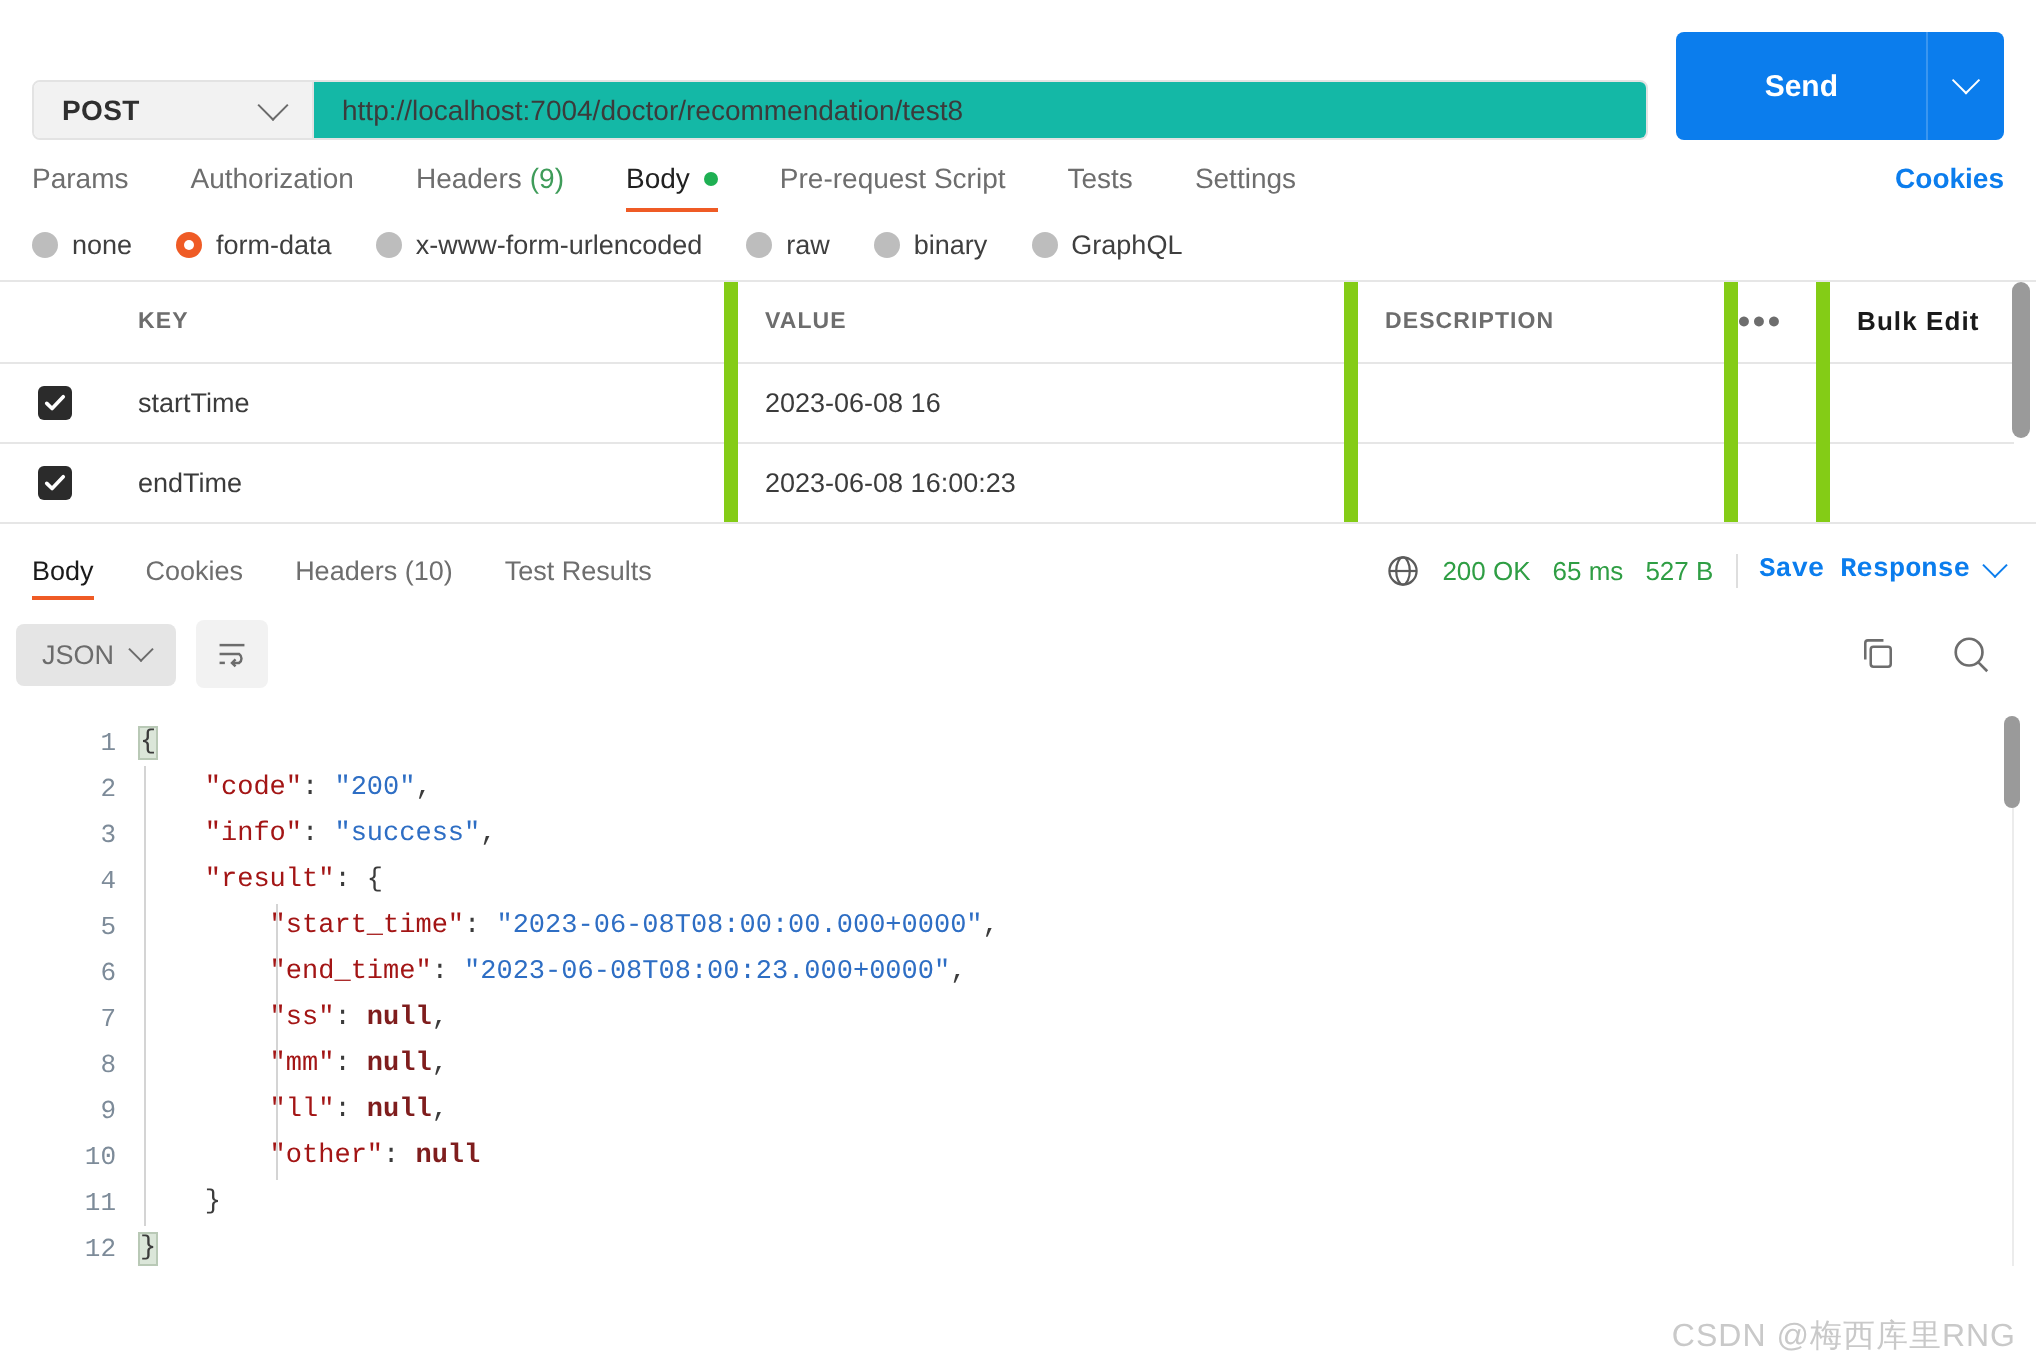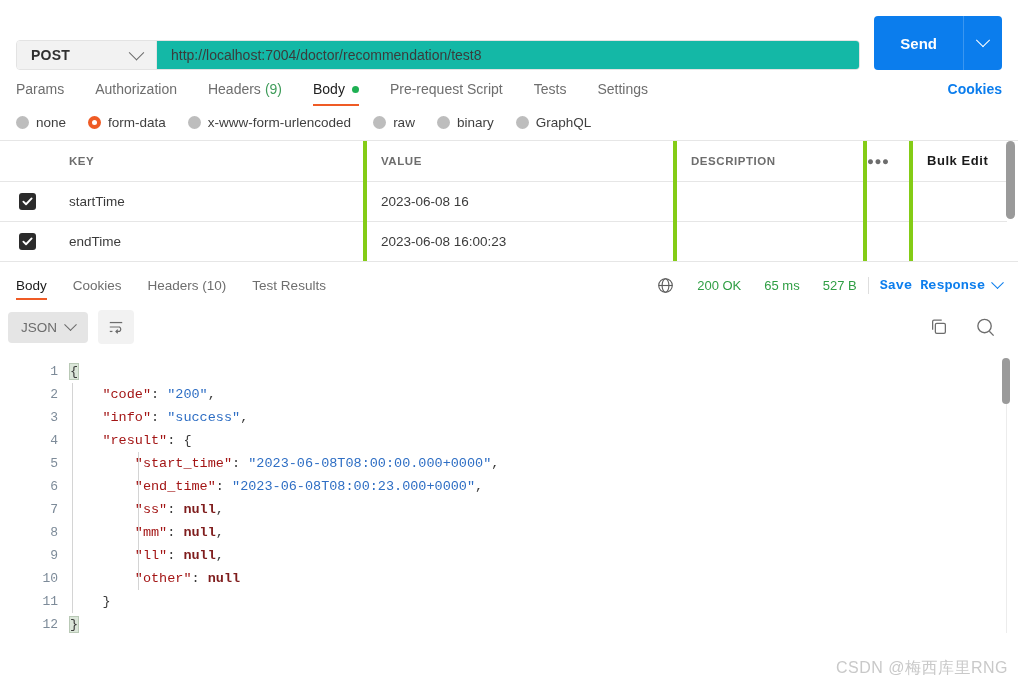--- a/index.html
+++ b/index.html
@@ -75,21 +75,21 @@
     margin-left: 14px;
     border-radius: 4px;
     overflow: hidden;
     flex: none;
   }
   .send-btn {
     background: #0b7ded;
     color: #fff;
     font-size: 15px;
     font-weight: bold;
-    padding: 0 26px;
+    padding: 0 44px;
     display: flex;
     align-items: center;
     cursor: pointer;
   }
   .send-caret {
     background: #0b7ded;
     width: 38px;
     display: flex;
     align-items: center;
     justify-content: center;
@@ -197,21 +197,21 @@
     border-bottom: 1px solid #e6e6e6;
     height: 120px;
     overflow: hidden;
   }
   .kv-table {
     width: 1005px;
     border-collapse: collapse;
     table-layout: fixed;
   }
   .kv-table th, .kv-table td {
-    border-right: 4px solid #84cc16;
+    border-right: 7px solid #84cc16;
     border-bottom: 1px solid #e6e6e6;
     text-align: left;
     padding: 0 14px;
     height: 40px;
     font-weight: normal;
     box-sizing: border-box;
     vertical-align: middle;
   }
   .kv-table th {
     font-size: 11.5px;
@@ -295,21 +295,21 @@
     background: #ef5b25;
   }
   .resp-meta {
     margin-left: auto;
     display: flex;
     align-items: center;
     gap: 11px;
     padding-bottom: 6px;
     font-size: 13px;
   }
-  .meta-green { color: #2f9e44; margin-left: 12px; }
+  .meta-green { color: #2f9e44; }
   .meta-divider {
     width: 1px;
     height: 17px;
     background: #dedede;
   }
   .save-resp {
     color: #0b7ded;
     font-weight: bold;
     font-size: 13.5px;
     cursor: pointer;

